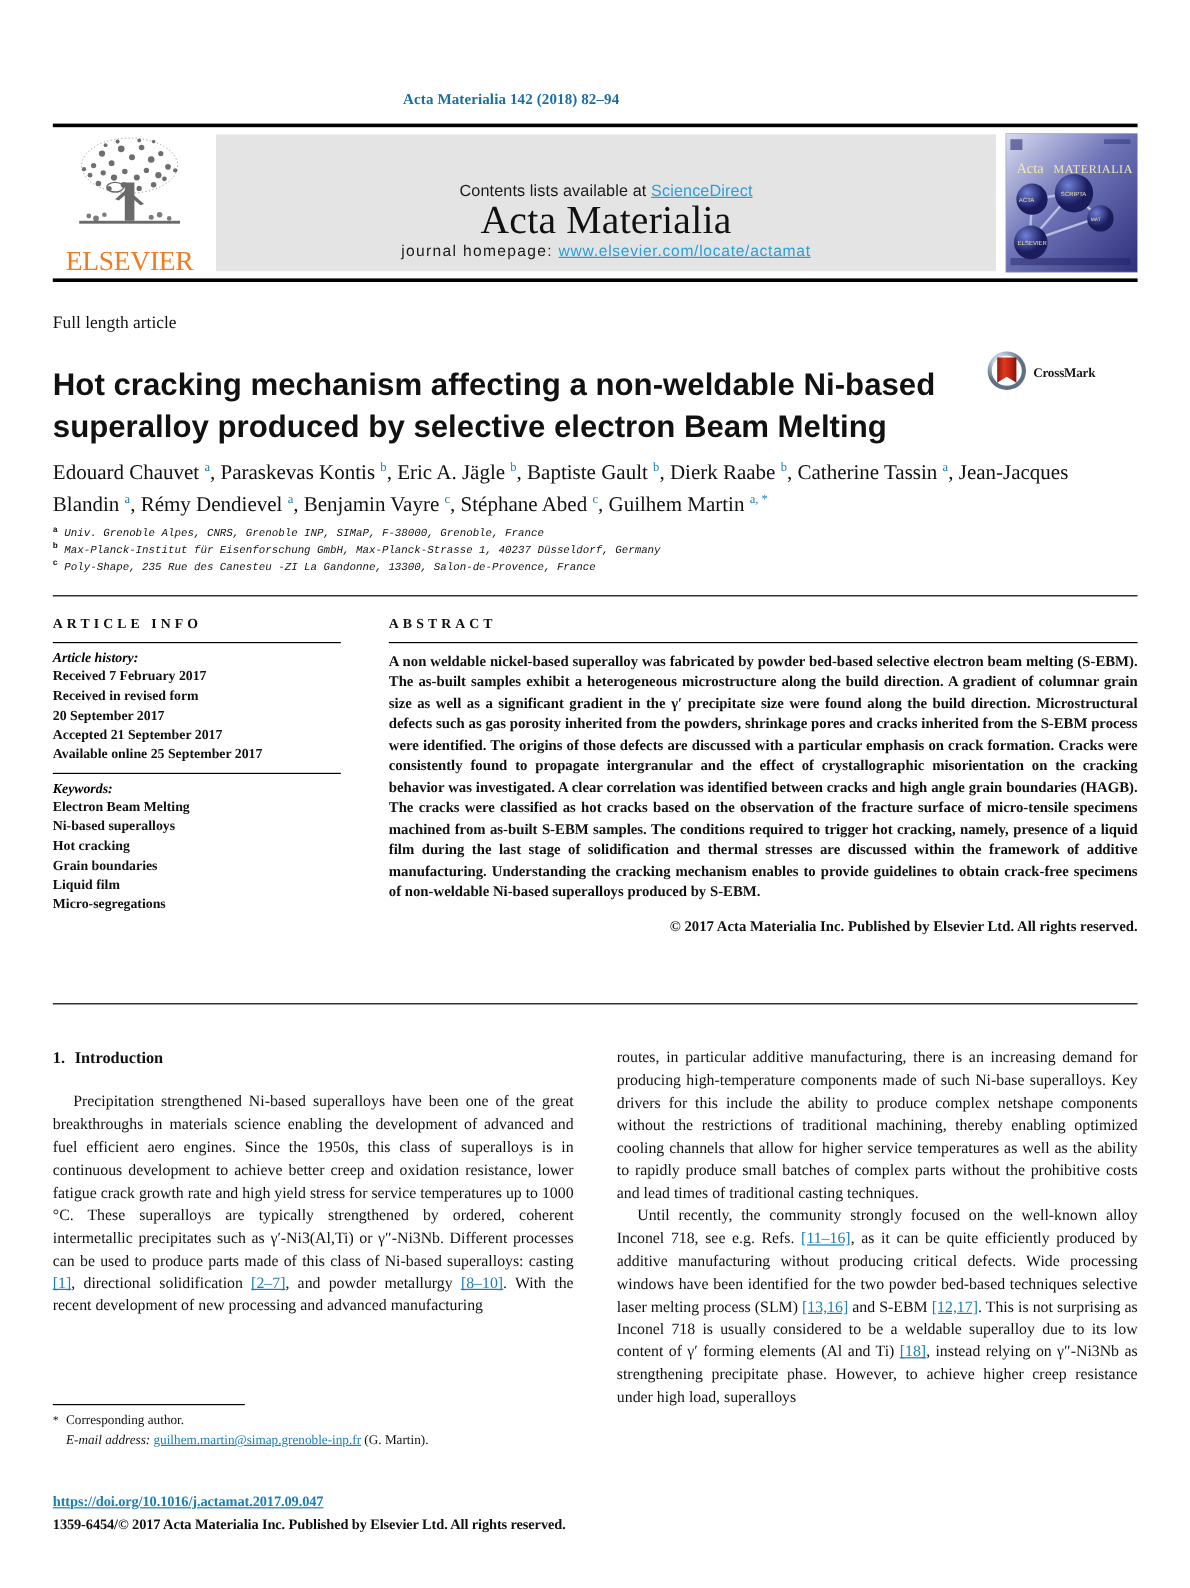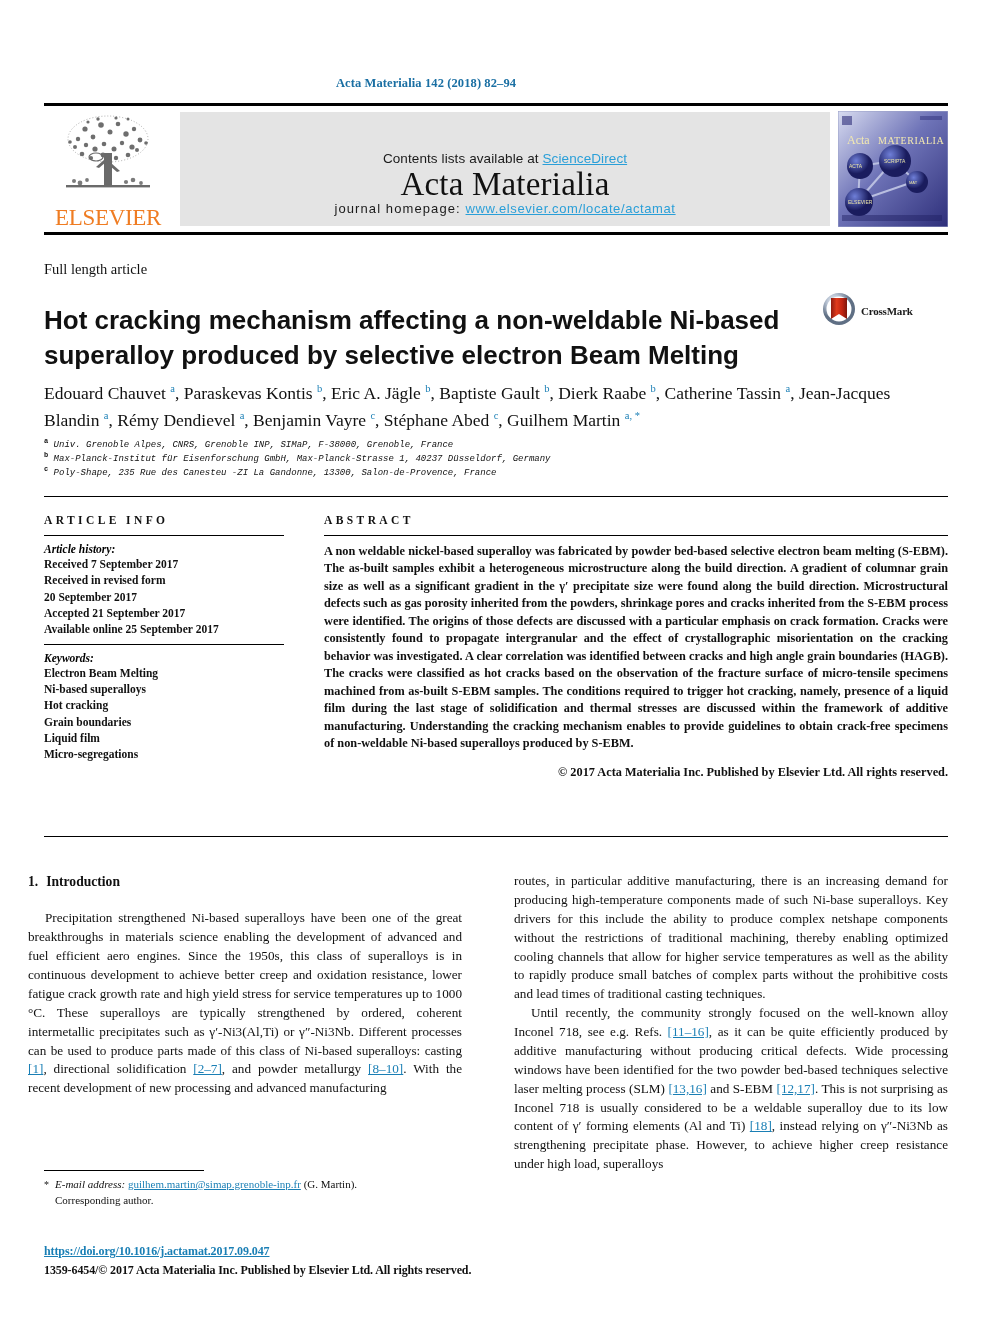--- a/index.html
+++ b/index.html
@@ -260,21 +260,21 @@
   .body-col {
     position: absolute;
     top: 872px;
     width: 434px;
     font-size: 13.2px;
     line-height: 1.43;
     text-align: justify;
     color: #111;
     font-family: "Liberation Serif", serif;
   }
-  .body-col.left  { left: 28px; }
+  .body-col.left  { left: 44px; }
   .body-col.right { left: 514px; }
   .h2 {
     font-size: 13.6px;
     font-weight: bold;
     margin: 0 0 18px 0;
   }
   .h2 .num { margin-right: 8px; }
   .body-col p {
     margin: 0;
     text-indent: 17px;
@@ -472,21 +472,21 @@
     </div>
 
   <div class="infoband-top"></div>
   <div class="infoband-bottom"></div>
 
   <div class="col-info">
     <div class="sec-head">ARTICLE INFO</div>
     <div class="rule"></div>
     <div class="info-sub">Article history:</div>
     <div class="info-list">
-        <div>Received 7 September 2017</div>
+        <div>Received 7 February 2017</div>
         <div>Received in revised form</div>
         <div>20 September 2017</div>
         <div>Accepted 21 September 2017</div>
         <div>Available online 25 September 2017</div>
       </div>
     <div class="kw-rule"></div>
     <div class="info-sub">Keywords:</div>
     <div class="info-list">
         <div>Electron Beam Melting</div>
         <div>Ni-based superalloys</div>
@@ -517,25 +517,25 @@
     <p style="text-indent:0">routes, in particular additive manufacturing, there is an increasing demand for producing high-temperature components made of such Ni-base superalloys. Key drivers for this include the ability to produce complex netshape components without the restrictions of traditional machining, thereby enabling optimized cooling channels that allow for higher service temperatures as well as the ability to rapidly produce small batches of complex parts without the prohibitive costs and lead times of traditional casting techniques.</p>
     <p>
       <span>Until recently, the community strongly focused on the well-known alloy Inconel 718, see e.g. Refs. </span><a class="ref" href="#">[11–16]</a><span>, as it can be quite efficiently produced by additive manufacturing without producing critical defects. Wide processing windows have been identified for the two powder bed-based techniques selective laser melting process (SLM) </span><a class="ref" href="#">[13,16]</a><span> and S-EBM </span><a class="ref" href="#">[12,17]</a><span>. This is not surprising as Inconel 718 is usually considered to be a weldable superalloy due to its low content of γ′ forming elements (Al and Ti) </span><a class="ref" href="#">[18]</a><span>, instead relying on γ″-Ni3Nb as strengthening precipitate phase. However, to achieve higher creep resistance under high load, superalloys</span>
     </p>
   </div>
 
   <div class="footer-rule"></div>
   <div class="footnote">
     <span class="star">*</span>
     <div class="fn-body">
+      <div>Corresponding author.</div>
       <div>
         <span class="em-label">E-mail address:</span>
         <a class="email" href="#">guilhem.martin@simap.grenoble-inp.fr</a>
         <span>(G. Martin).</span>
       </div>
-      <div>Corresponding author.</div>
     </div>
   </div>
 
   <a class="doi" href="#">https://doi.org/10.1016/j.actamat.2017.09.047</a>
   <div class="issn">1359-6454/© 2017 Acta Materialia Inc. Published by Elsevier Ltd. All rights reserved.</div>
 
 </div>
 
 </body></html>

